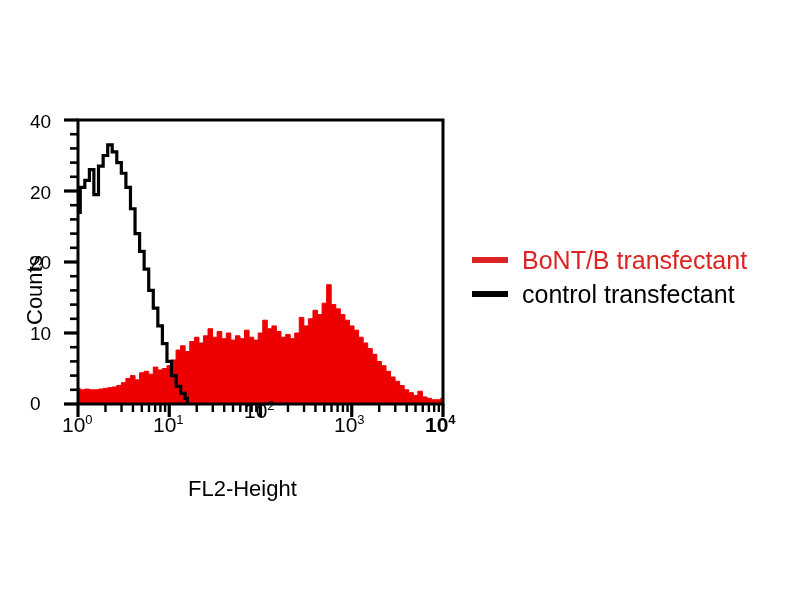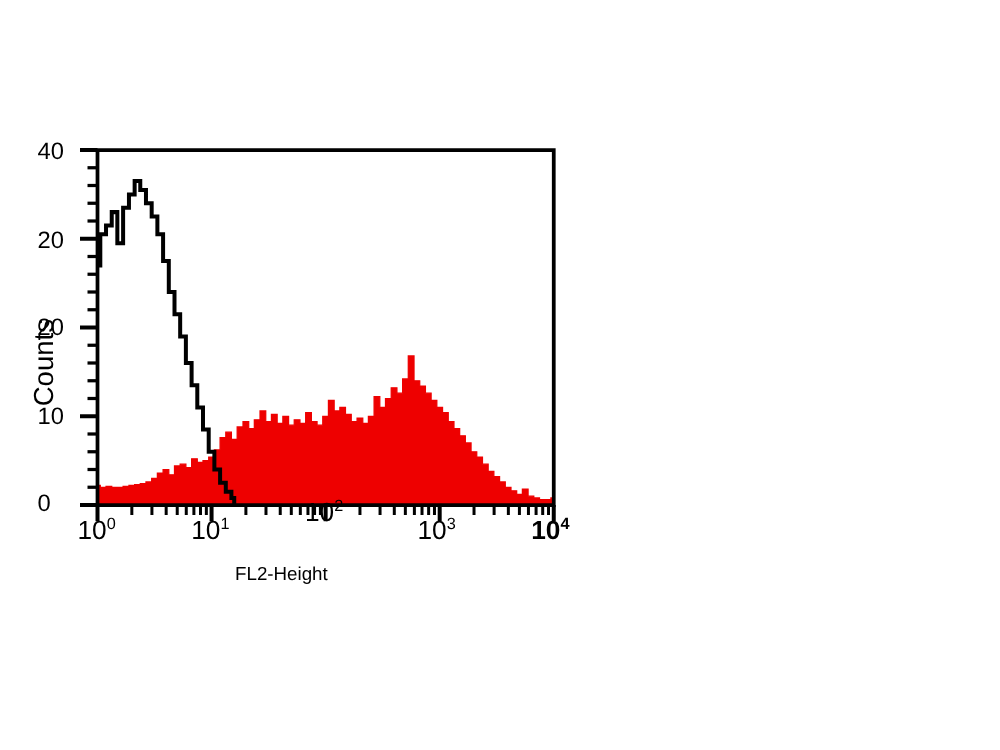--- a/index.html
+++ b/index.html
@@ -48,22 +48,23 @@
   .xtick-label {
     font-size: 21px;
     font-weight: 400;
   }
   .xtick-label sup {
     font-size: 13px;
     vertical-align: super;
     line-height: 0;
   }
   #xaxis-title {
-    font-size: 15px;
+    font-size: 22px;
     letter-spacing: 0px;
+    margin-top: 26px;
   }
   #yaxis-title {
     font-size: 22px;
     transform-origin: left top;
     transform: rotate(-90deg);
   }
 
   
   #legend {
     position: absolute;
@@ -182,15 +183,25 @@
     </div>
     <div class="axis-text xtick-label" style="left:334px; top:414px;">
       <span>10</span><sup>3</sup>
     </div>
     <div class="axis-text xtick-label" style="left:425px; top:414px;font-weight:bold;">
       <span>10</span><sup>4</sup>
     </div>
 
     <div class="axis-text" id="xaxis-title" style="left:188px; top:452px;">FL2-Height</div>
 
+    <div id="legend">
+      <div class="legend-row">
+        <span class="legend-swatch" id="swatch-0" style="background: rgb(221, 34, 34);"></span>
+        <span class="legend-label" id="legend-label-0" style="color: rgb(221, 34, 34);">BoNT/B transfectant</span>
+      </div>
+      <div class="legend-row">
+        <span class="legend-swatch" id="swatch-1" style="background: rgb(0, 0, 0);"></span>
+        <span class="legend-label" id="legend-label-1" style="color: rgb(0, 0, 0);">control transfectant</span>
+      </div>
+    </div>
 
   </div>
 </div>
 
 </body></html>

